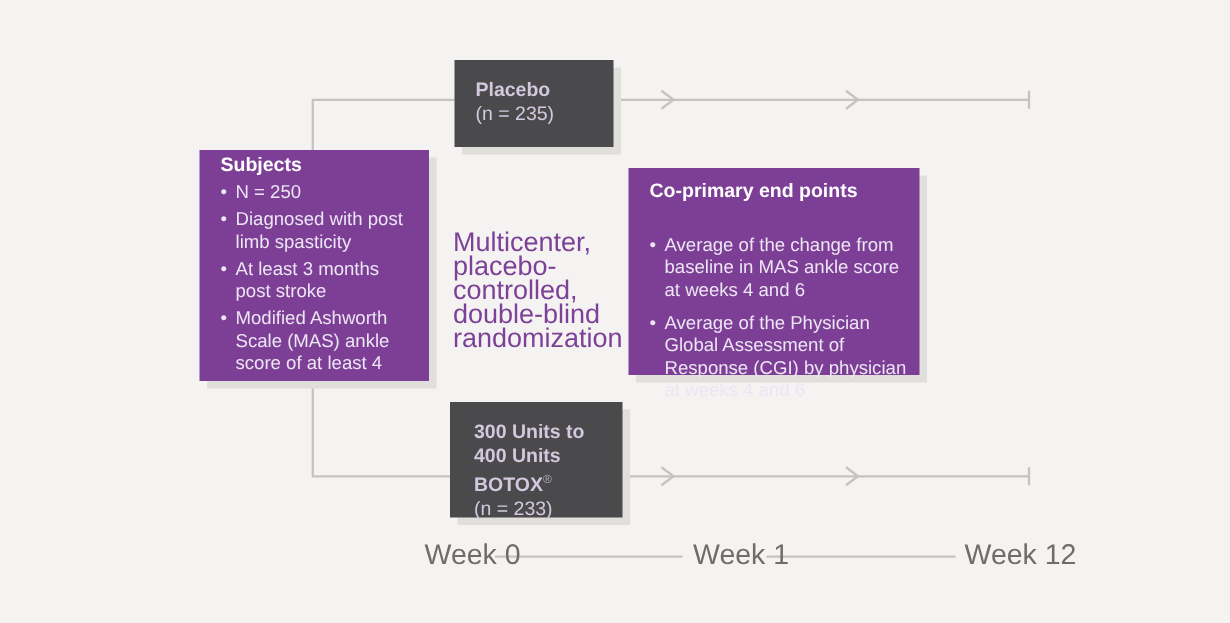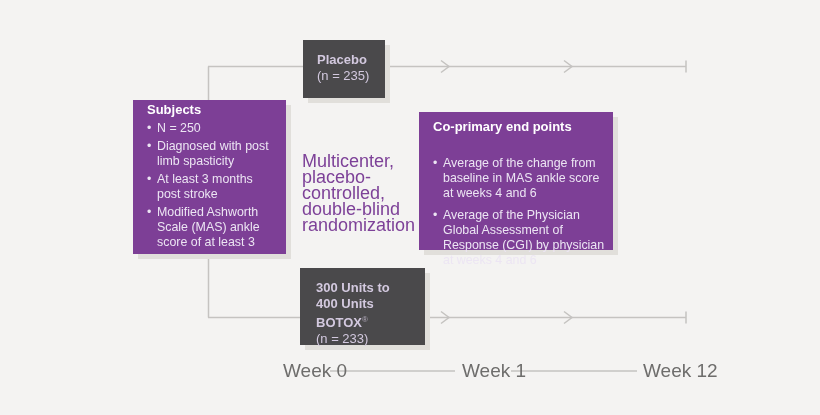--- a/index.html
+++ b/index.html
@@ -53,29 +53,29 @@
 
   
   .subjects {
     left: 133px; top: 100px;
     width: 153px; height: 154px;
     padding: 2px 8px 0 14px;
   }
   
   .placebo {
     left: 303px; top: 40px;
-    width: 82px; height: 58px;
+    width: 106px; height: 58px;
     padding: 12px 0 0 14px;
     font-size: 13px;
     line-height: 16px;
   }
   
   .botox {
     left: 300px; top: 268px;
-    width: 125px; height: 77px;
+    width: 115px; height: 77px;
     padding: 12px 0 0 16px;
     font-size: 13px;
     line-height: 16px;
   }
   .bold-line { font-weight: bold; }
   .reg-mark {
     font-size: 8px;
     vertical-align: super;
     opacity: 0.75;
     font-weight: normal;
@@ -151,21 +151,21 @@
     <div class="bullet-row">
       <span class="bullet-dot">•</span>
       <span class="bullet-text">Diagnosed with post limb spasticity</span>
     </div>
     <div class="bullet-row">
       <span class="bullet-dot">•</span>
       <span class="bullet-text">At least 3 months post stroke</span>
     </div>
     <div class="bullet-row">
       <span class="bullet-dot">•</span>
-      <span class="bullet-text">Modified Ashworth Scale (MAS) ankle score of at least 3</span>
+      <span class="bullet-text">Modified Ashworth Scale (MAS) ankle score of at least 4</span>
     </div>
   </div>
 
   <div class="box dark placebo">
     <div class="bold-line">Placebo</div>
     <div>(n = 235)</div>
   </div>
 
   <div class="box dark botox">
     <div class="bold-line">300 Units to</div>

